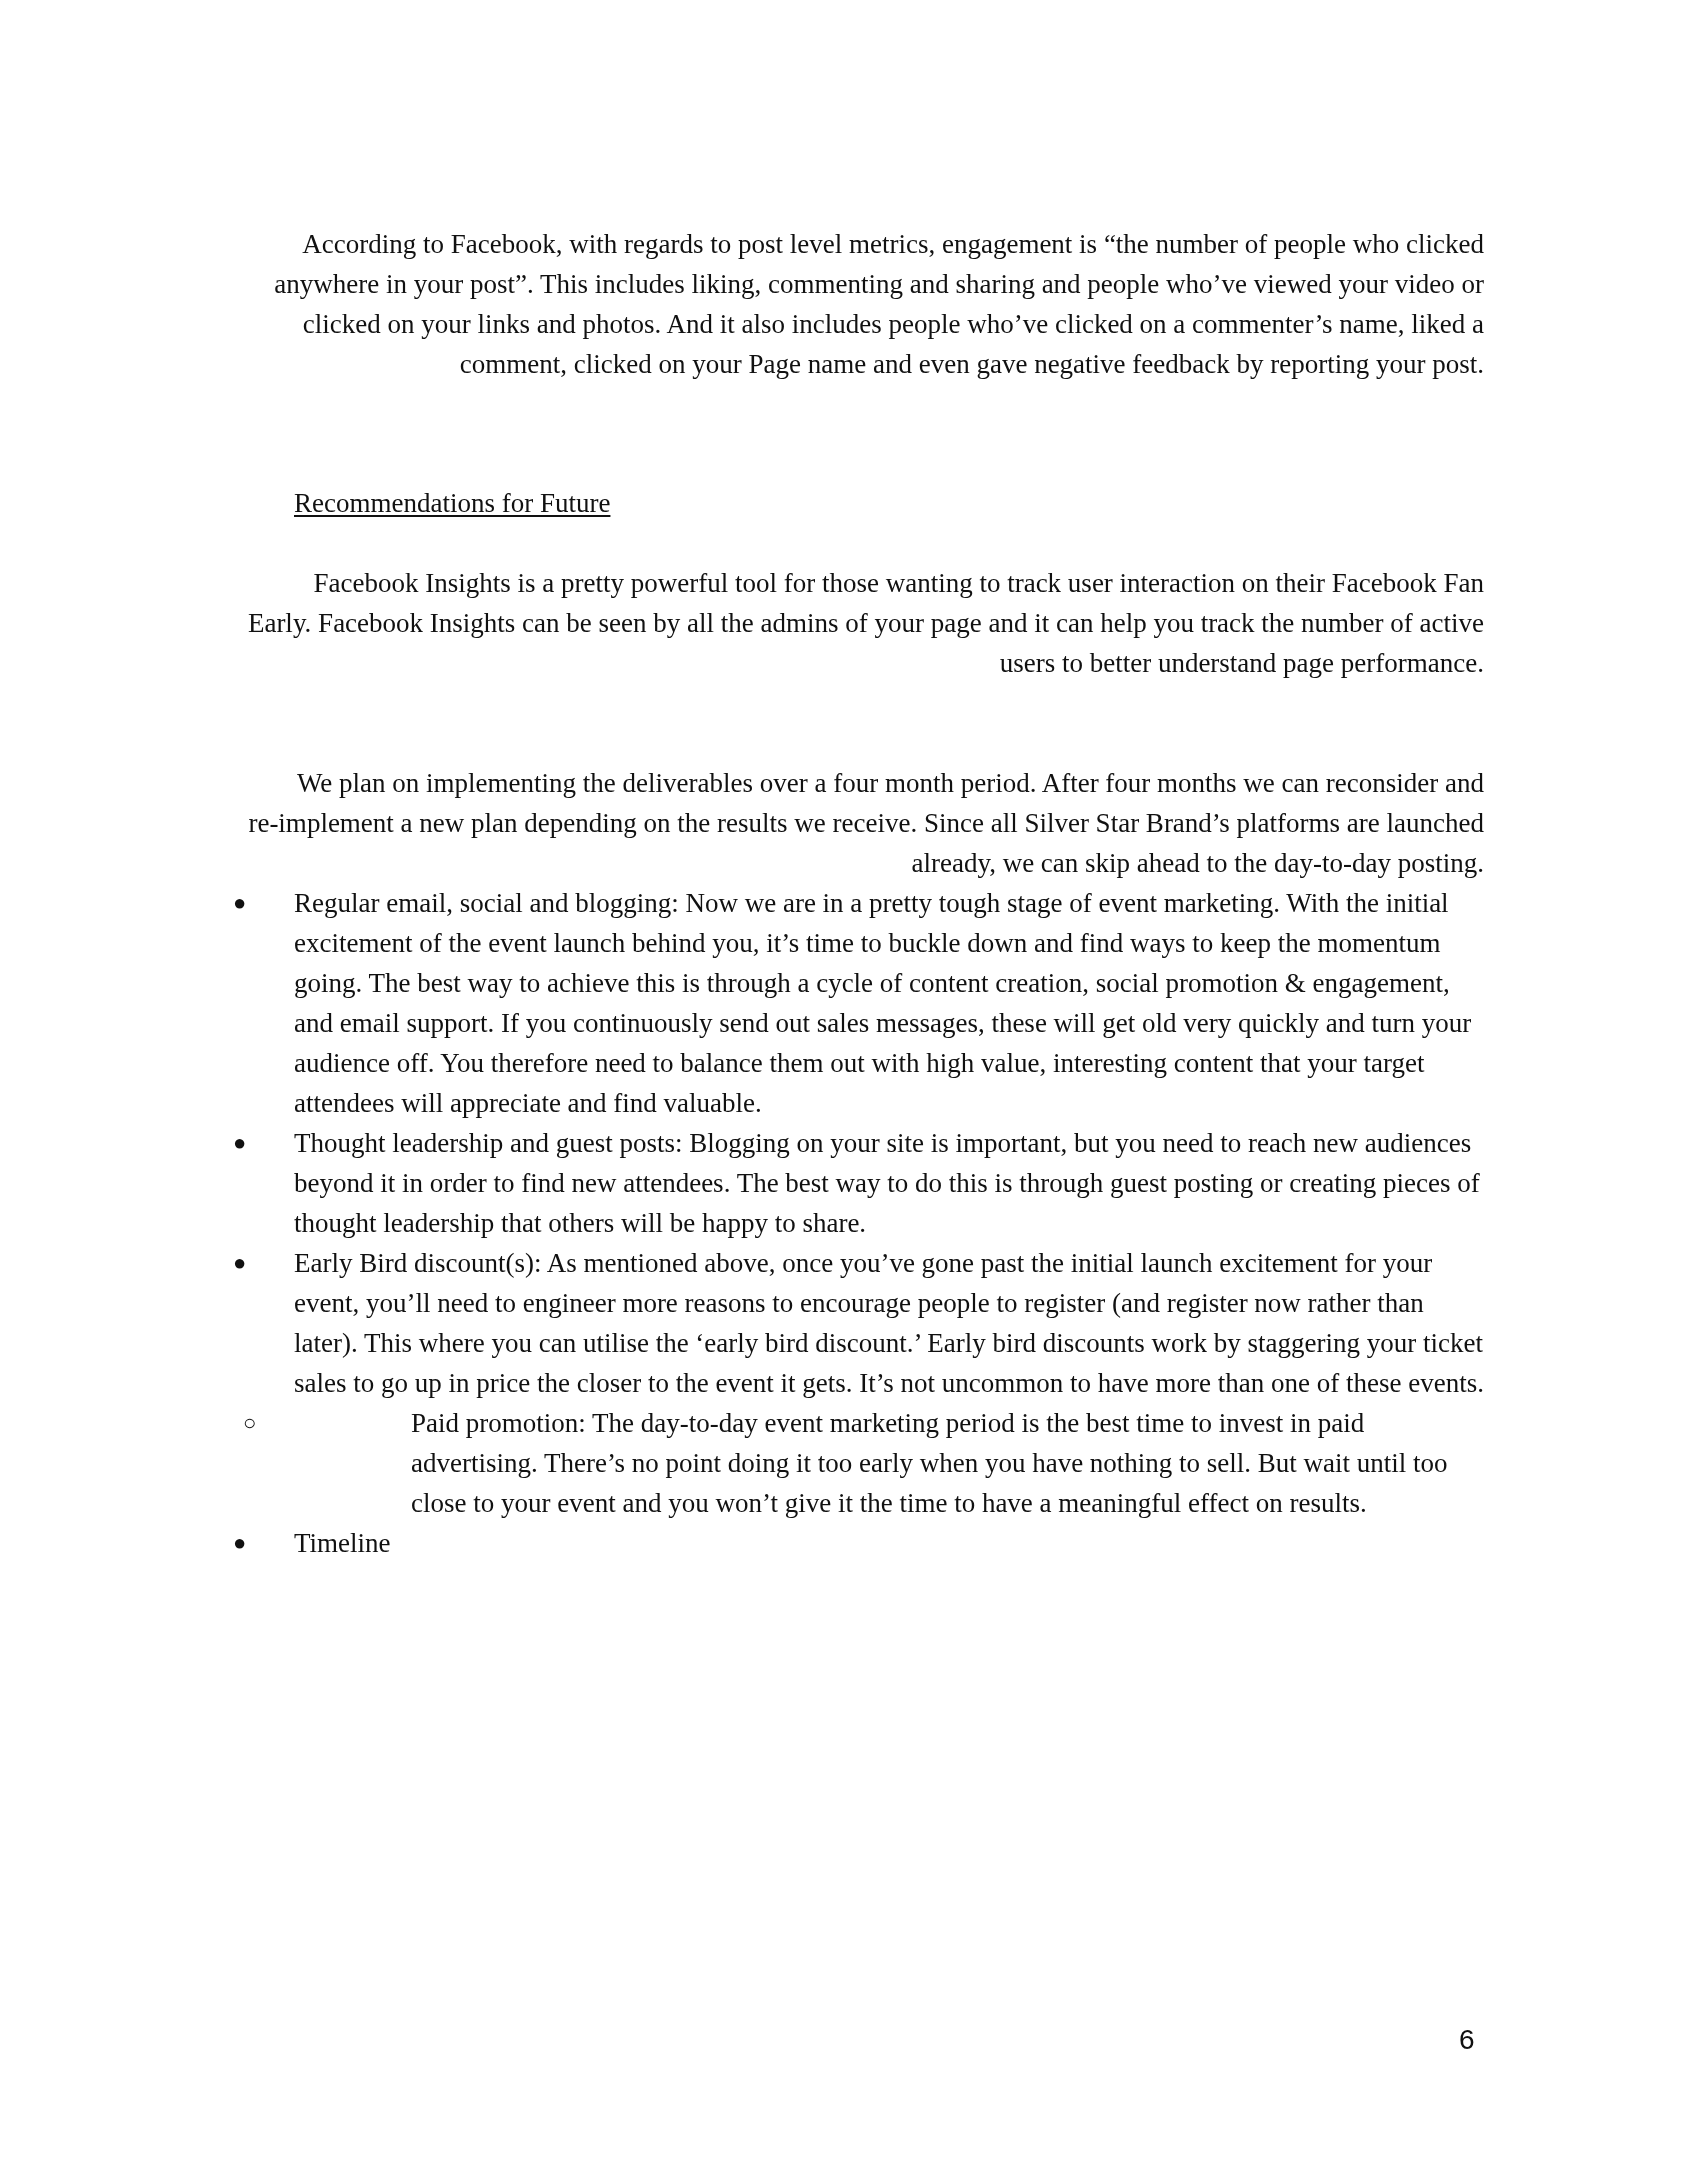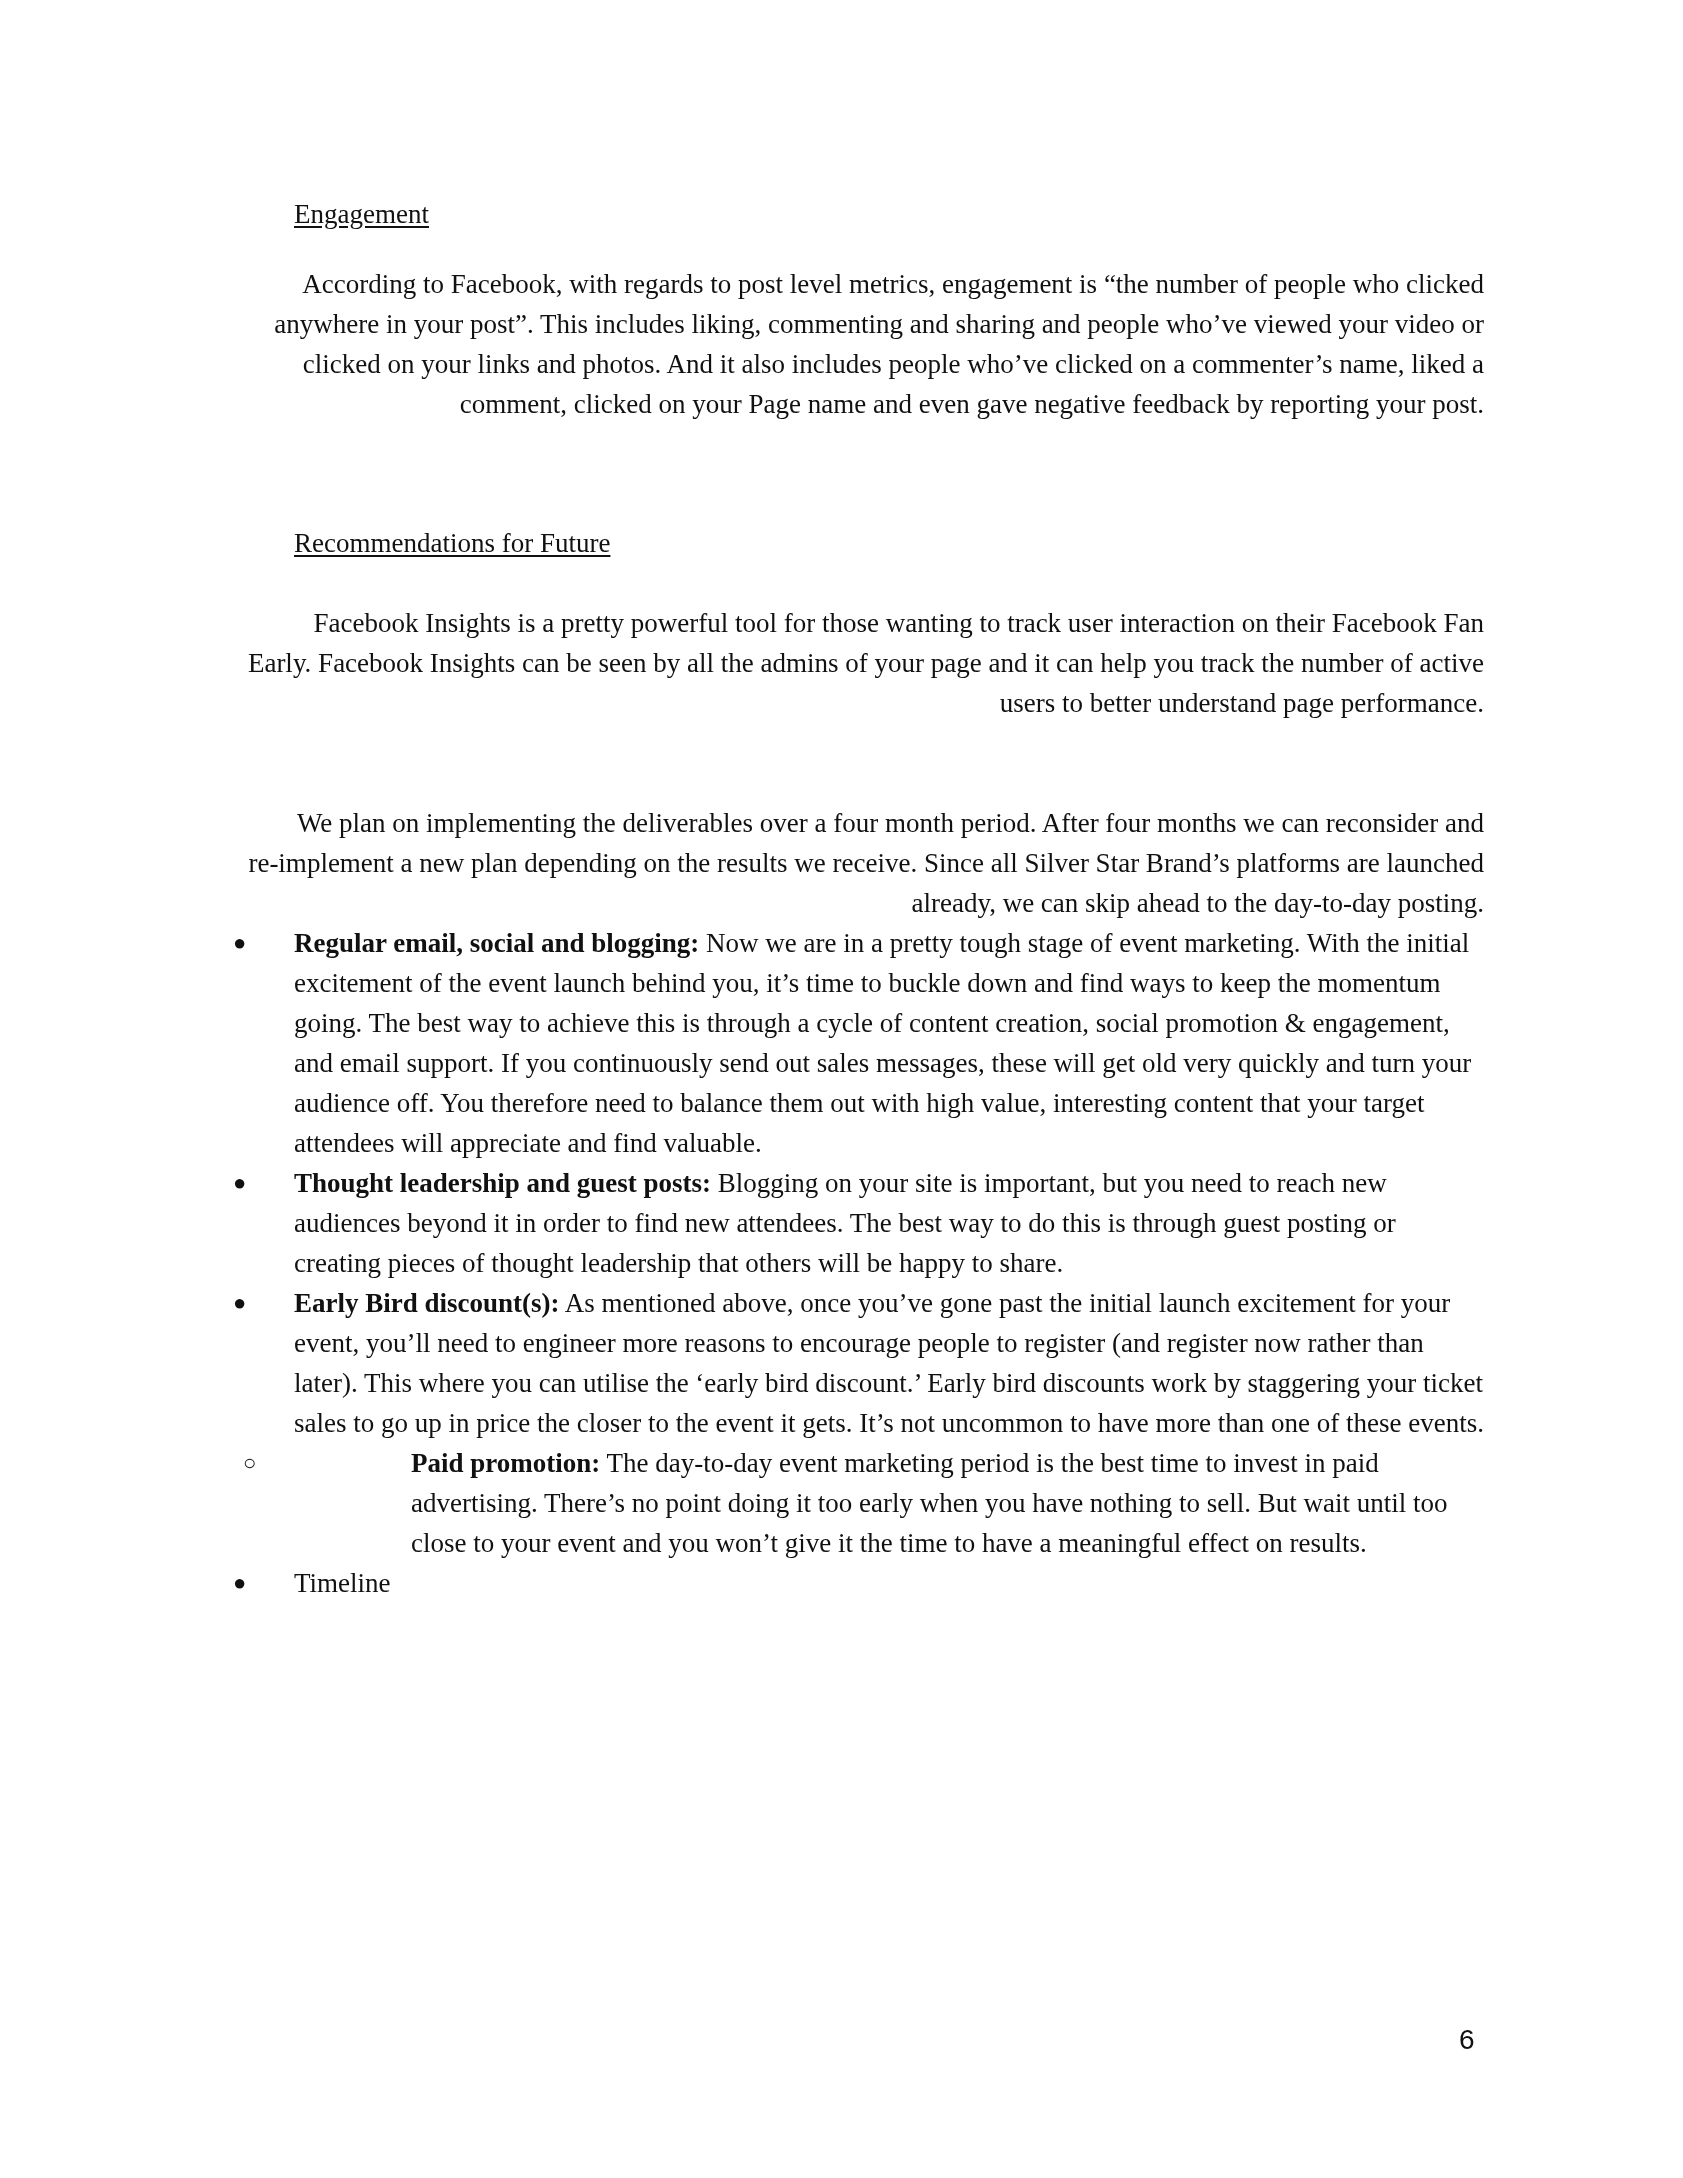--- a/index.html
+++ b/index.html
@@ -14,30 +14,29 @@
   .indent { text-indent: 97px; text-align: right; }
   .gap-s { height: 30px; }
   .gap-m { height: 40px; }
   .gap-l { height: 69px; }
   ul { list-style: none; margin: 0; padding: 0; }
   ul.l1 > li { position: relative; padding-left: 97px; }
   ul.l1 > li > .bullet { position: absolute; left: 36px; top: 0; font-size: 22px; }
   ul.l2 { margin-left: 0; }
   ul.l2 > li { position: relative; padding-left: 99px; }
   ul.l2 > li > .bullet { position: absolute; left: 46px; top: 0; font-size: 22px; }
-  b { font-weight: bold; }
+  b { font-weight: normal; }
   .pagenum { position: absolute; left: 1459px; top: 2020px; font-family: "Liberation Sans", sans-serif; font-size: 28px; color: #111; }
 </style>
 </head>
 <body>
 
 <div class="page">
   <div class="content">
 
-    <p class="heading">Engagement</p>
     <div class="gap-s"></div>
     <p class="indent">According to Facebook, with regards to post level metrics, engagement is “the number of people who clicked anywhere in your post”.  This includes liking, commenting and sharing and people who’ve viewed your video or clicked on your links and photos. And it also includes people who’ve clicked on a commenter’s name, liked a comment, clicked on your Page name and even gave negative feedback by reporting your post.</p>
     <div class="gap-s"></div>
     <div class="gap-l"></div>
 
     <p class="heading">Recommendations for Future</p>
     <div class="gap-m"></div>
     <p class="indent">Facebook Insights is a pretty powerful tool for those wanting to track user interaction on their Facebook Fan Early. Facebook Insights can be seen by all the admins of your page and it can help you track the number of active users to better understand page performance.</p>
     <div class="gap-m"></div>
 

